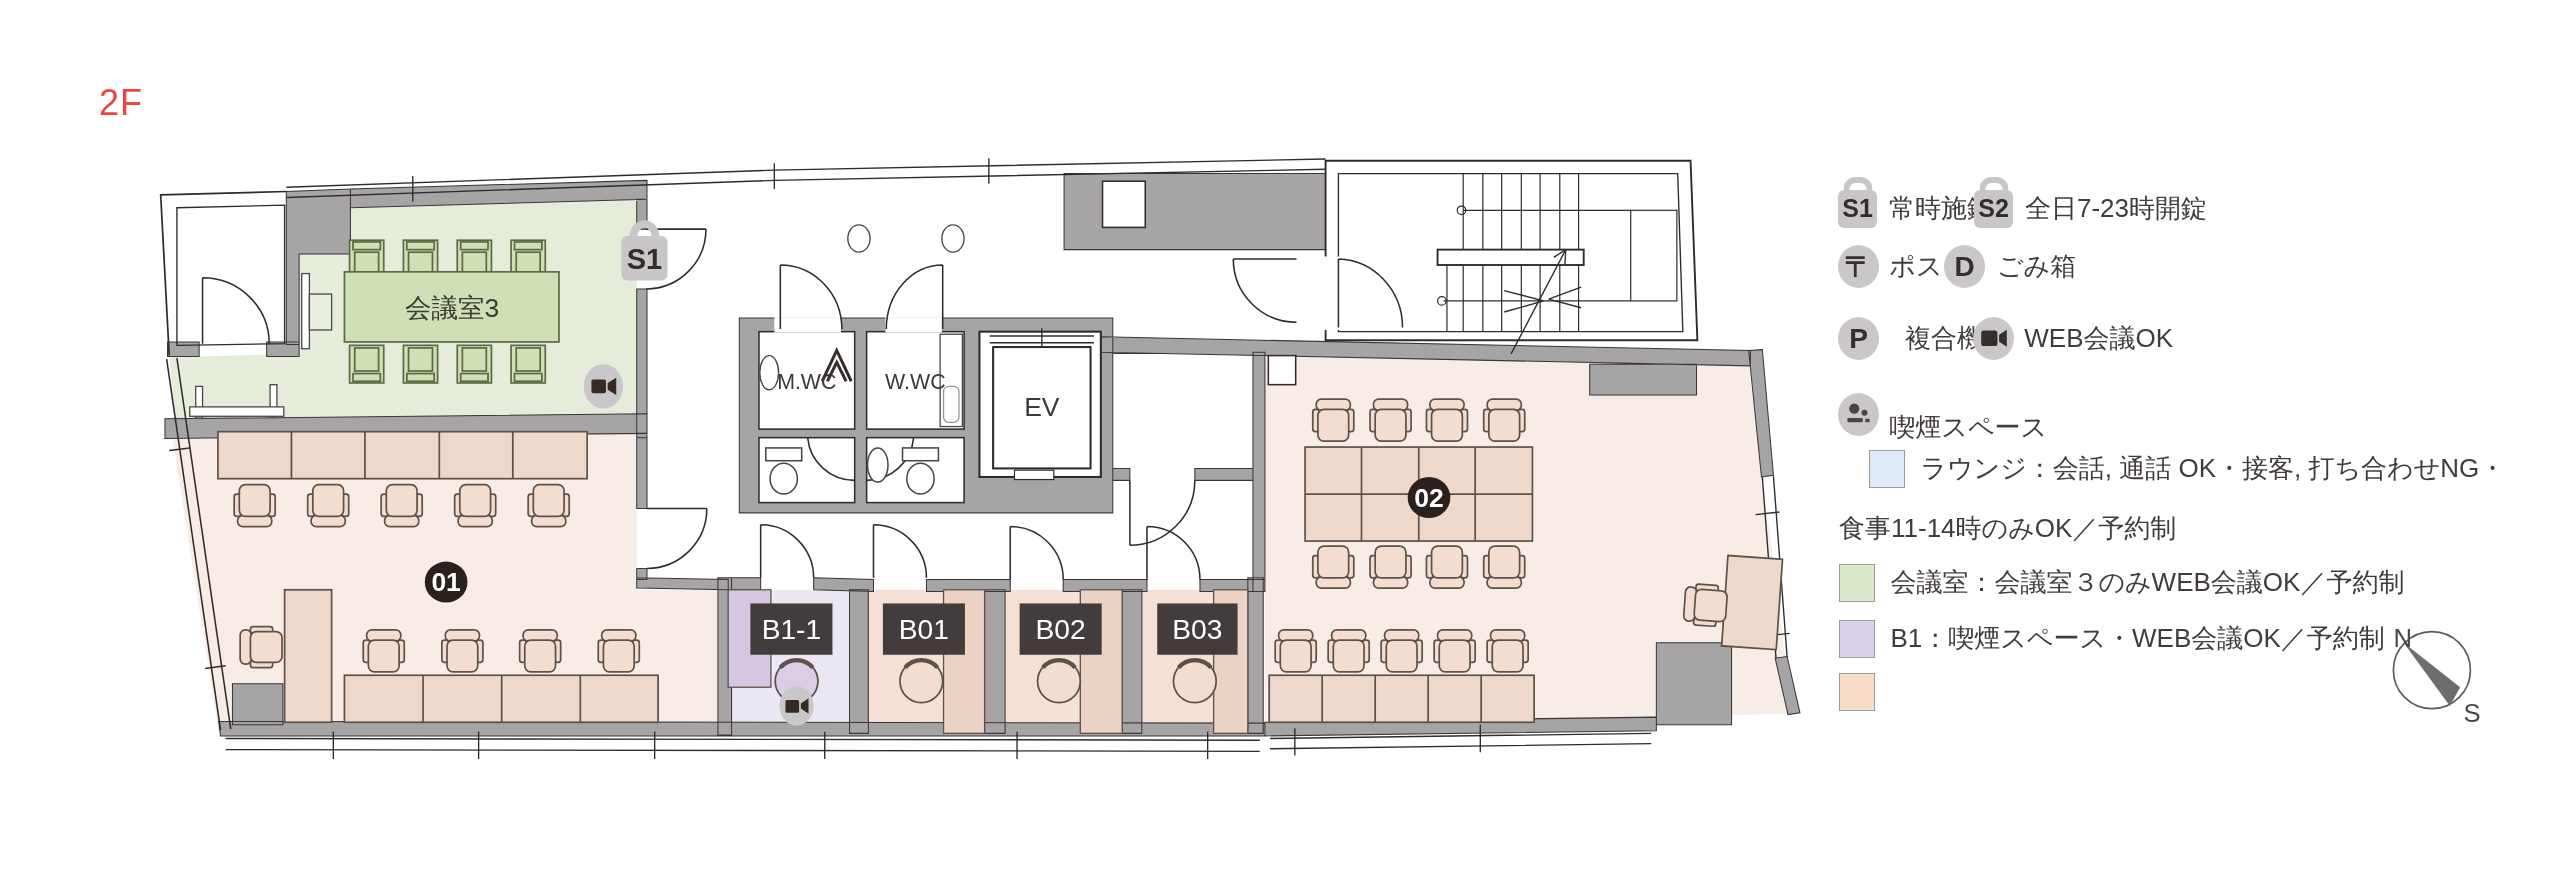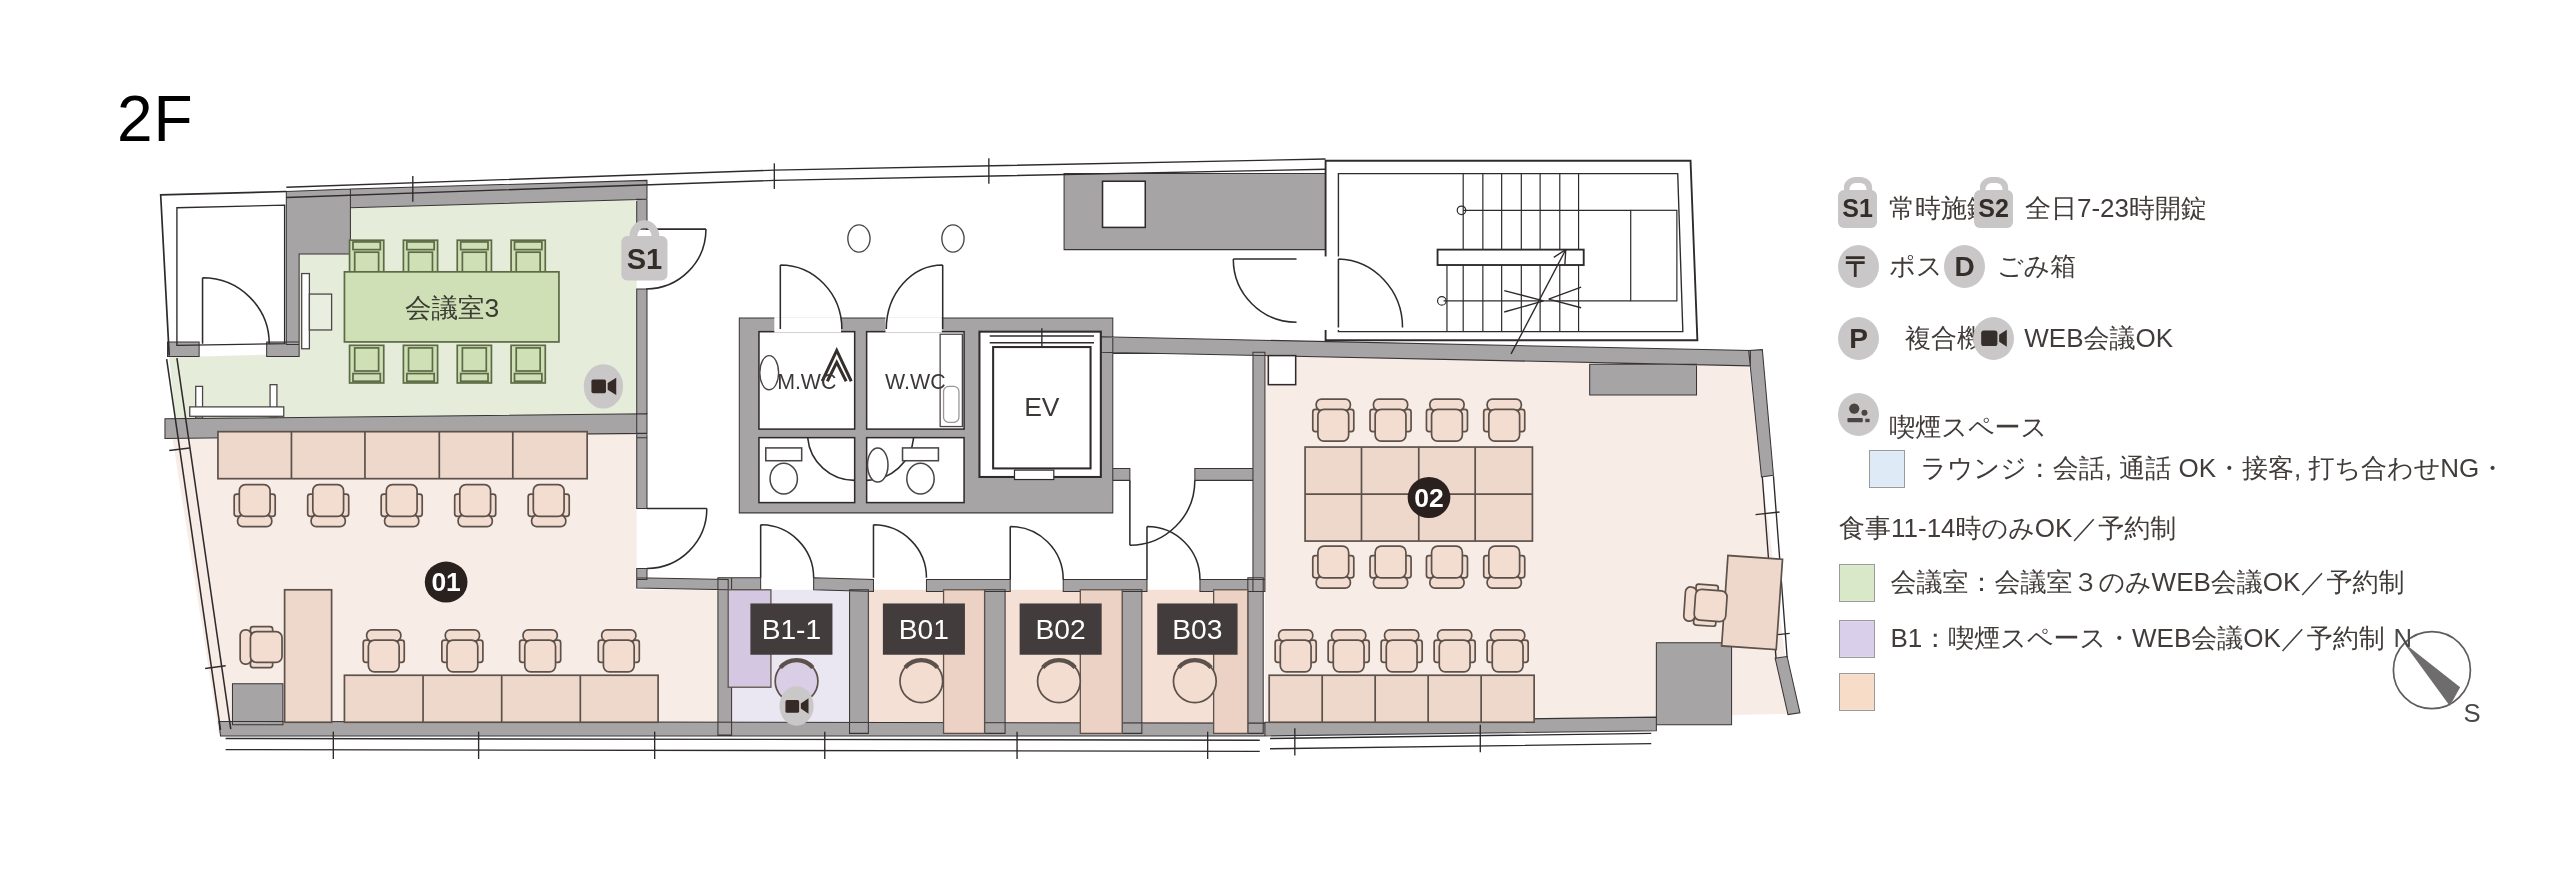--- a/index.html
+++ b/index.html
@@ -1,18 +1,18 @@
 <!DOCTYPE html>
 <html style="font-size:13.7px"><head>
 <meta charset="utf-8">
 <style>
   html,body{margin:0;padding:0;background:#fff;}
   body{width:2576px;height:883px;position:relative;overflow:hidden;
        font-family:"Liberation Sans","DejaVu Sans",sans-serif;color:#3c3837;}
-  #title{position:absolute;left:117px;top:82px;font-size:64px;letter-spacing:0.9px;color:#000000;}
+  #title{position:absolute;left:99px;top:82px;font-size:36px;letter-spacing:0.9px;color:#ef4444;}
   #plan{position:absolute;left:0;top:0;}
   
   .lg-item{position:absolute;display:flex;align-items:center;}
   .lg-text{font-size:26px;line-height:41px;white-space:nowrap;color:#413c3a;}
   .lock{position:relative;width:39px;height:38px;background:#c8c6c7;border-radius:6px;
         display:flex;align-items:center;justify-content:center;
         font-weight:bold;font-size:25px;color:#332d29;margin-top:12px;}
   .lock .shackle{position:absolute;top:-13px;left:50%;transform:translateX(-50%);
         width:17px;height:13.7px;border:6.8px solid #c8c6c7;border-bottom:none;
         border-radius:12px 12px 0 0;}

